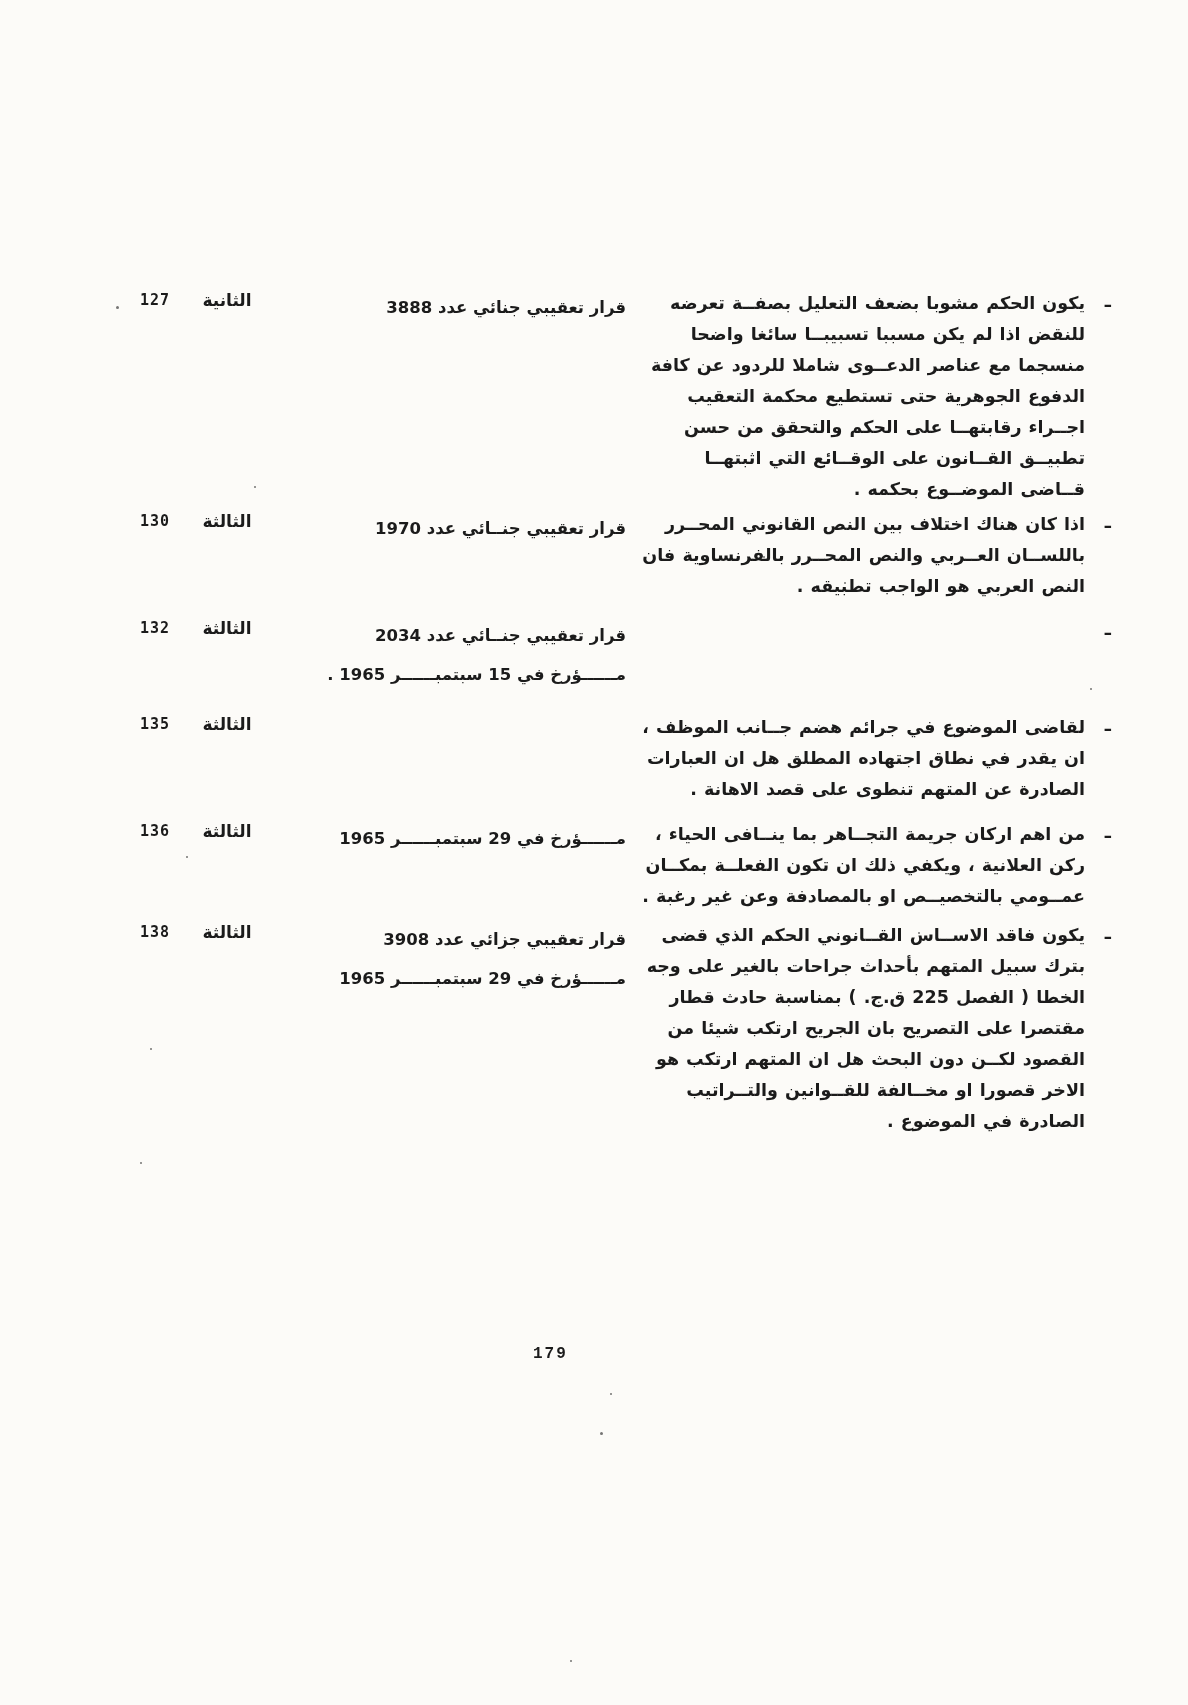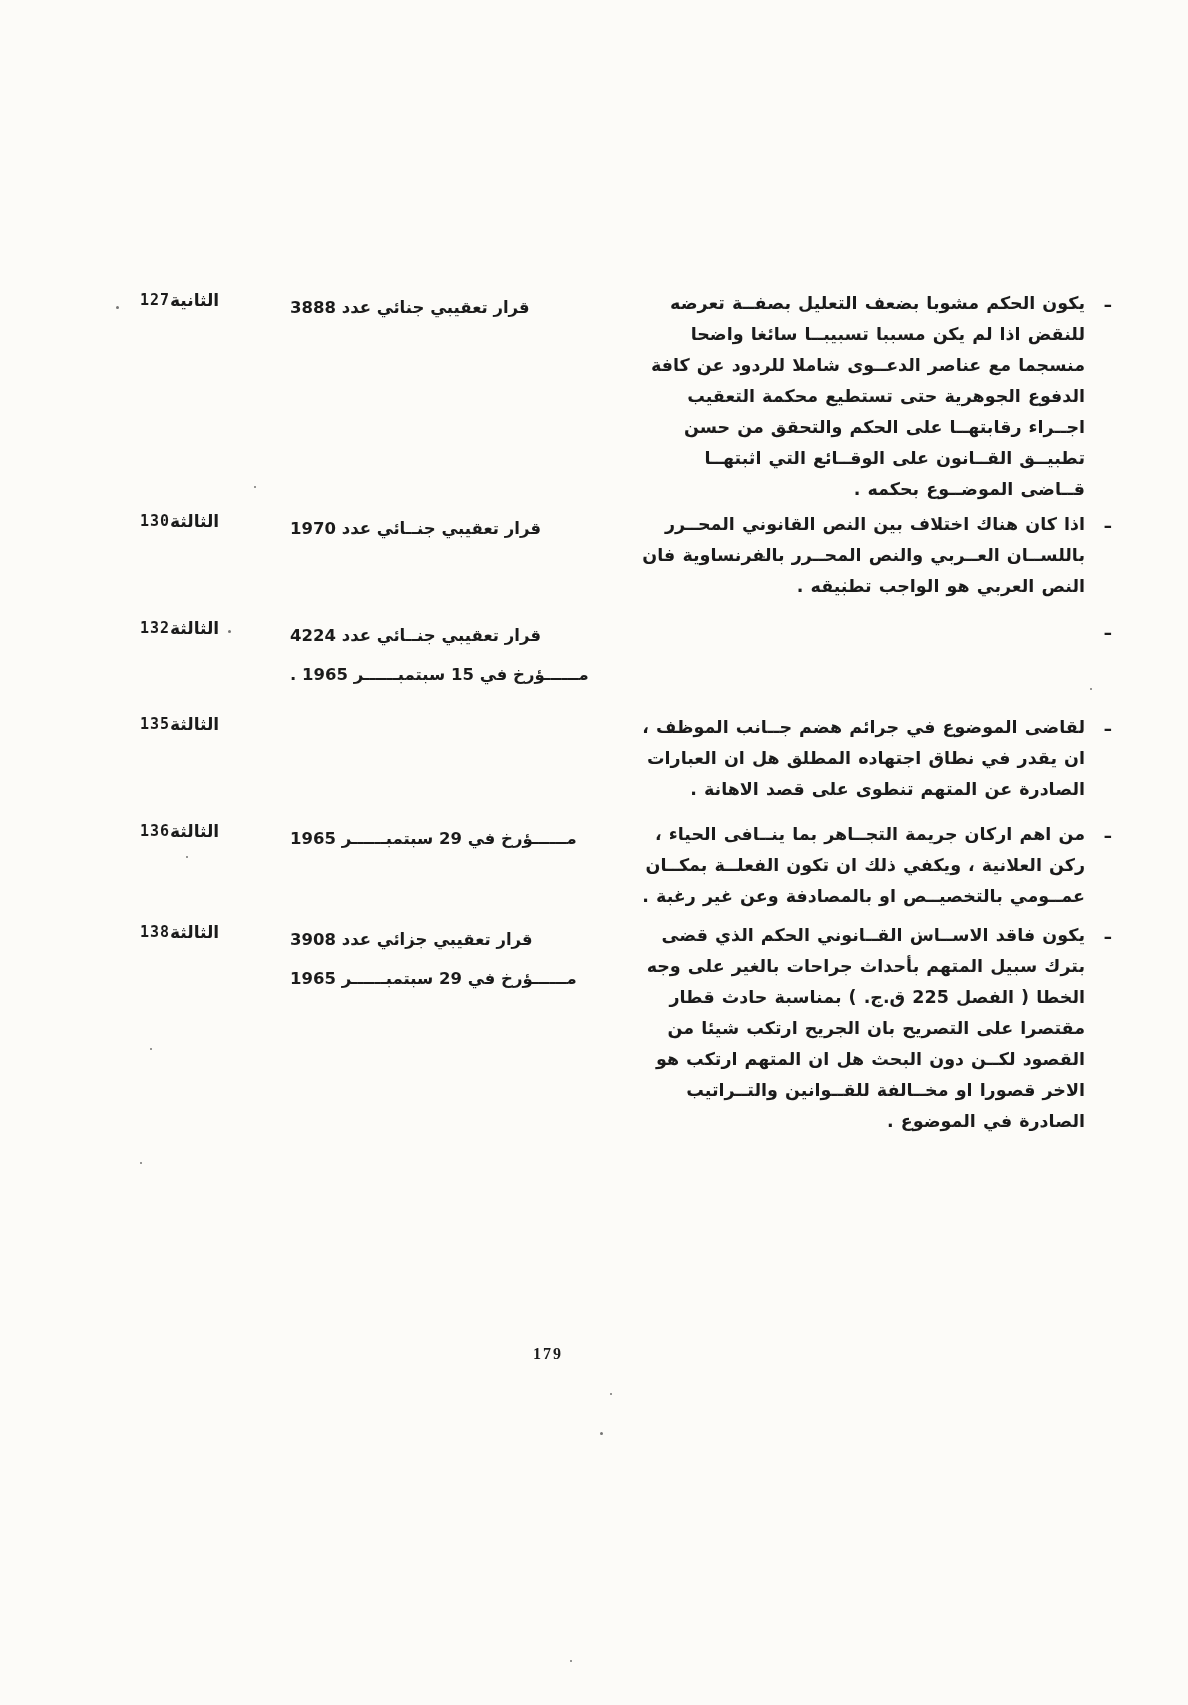--- a/index.html
+++ b/index.html
@@ -48,48 +48,48 @@
     position: absolute;
     right: -26px;
     top: -3px;
     font-weight: 700;
     font-size: 18px;
   }
   .ref-cell {
     font-size: 16.5px;
     font-weight: 700;
     line-height: 39px;
-    text-align: left;
+    text-align: right;
     padding-right: 14px;
   }
   .ref-line { white-space: nowrap; }
   .chamber-cell {
     font-size: 17px;
     font-weight: 700;
-    text-align: left;
+    text-align: center;
     padding-right: 6px;
     line-height: 24px;
   }
   .pagenum-cell {
     font-size: 15px;
     font-weight: 700;
     text-align: right;
     line-height: 24px;
     direction: ltr;
     font-family: "DejaVu Sans Mono", "DejaVu Sans", monospace;
     letter-spacing: 1px;
   }
   .footer-pagenum {
     position: absolute;
     top: 1345px;
     left: 533px;
     font-size: 16px;
     font-weight: 700;
     letter-spacing: 2px;
-    font-family: Liberation Serif, serif;
+    font-family: Liberation Mono, monospace;
   }
   .speck {
     position: absolute;
     background: #2c2c2c;
     border-radius: 50%;
     opacity: 0.65;
   }
 </style>
 </head>
 <body>
@@ -120,21 +120,21 @@
       </div>
       <div class="chamber-cell">الثالثة</div>
       <div class="pagenum-cell">130</div>
     </div>
 
     <div class="entry-row">
       <div class="summary-cell">
         <span class="entry-dash">ـ</span>
       </div>
       <div class="ref-cell">
-        <div class="ref-line">قرار تعقيبي جنــائي عدد 4224</div>
+        <div class="ref-line">قرار تعقيبي جنــائي عدد 2034</div>
         <div class="ref-line">مــــــؤرخ في 15 سبتمبــــــر 1965 .</div>
       </div>
       <div class="chamber-cell">الثالثة</div>
       <div class="pagenum-cell">132</div>
     </div>
 
     <div class="entry-row">
       <div class="summary-cell">
         <span class="entry-dash">ـ</span>
         <span>لقاضى الموضوع في جرائم هضم جــانب الموظف ، ان يقدر في نطاق اجتهاده المطلق هل ان العبارات الصادرة عن المتهم تنطوى على قصد الاهانة .</span>

